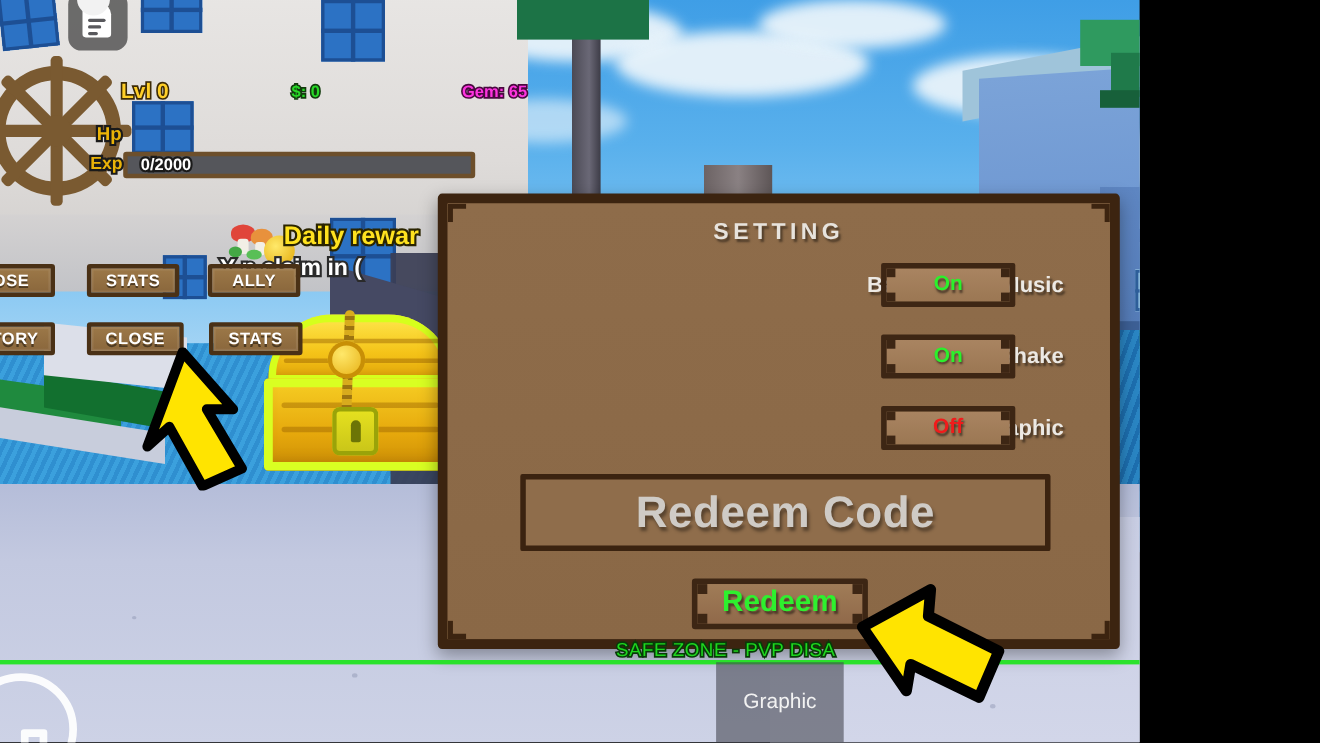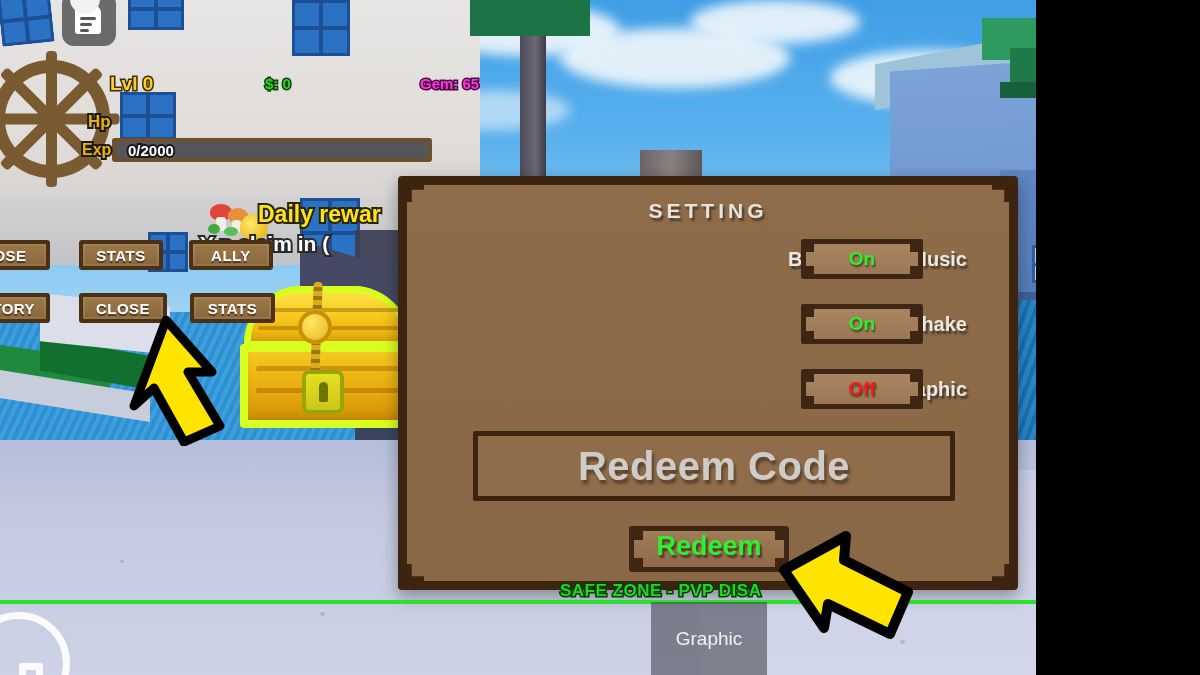--- a/index.html
+++ b/index.html
@@ -308,21 +308,21 @@
     border:5px solid #3d2614;border-radius:3px;
     display:flex;justify-content:center;
     color:#2ef02e;font-size:27px;font-weight:bold;
     text-shadow:2px 3px 2px rgba(0,0,0,.5);
   }
   .redeem-btn .nub{position:absolute;width:9px;height:9px;background:#3d2614;}
 
   
   .safezone{
     position:absolute;left:560px;top:581px;
-    color:#1ed81e;font-weight:bold;font-size:17px;letter-spacing:.5px;
+    color:#1ed81e;font-weight:normal;font-size:17px;letter-spacing:.5px;
     -webkit-text-stroke:3px #083a08;paint-order:stroke fill;white-space:nowrap;text-align:right;
   }
   .safeline{
     position:absolute;left:0;top:600px;width:1200px;height:4px;background:#22e322;opacity:.95;
   }
 
   
   .combat{
     position:absolute;left:651px;top:602px;width:116px;height:73px;
     background:rgba(70,72,82,.6);

